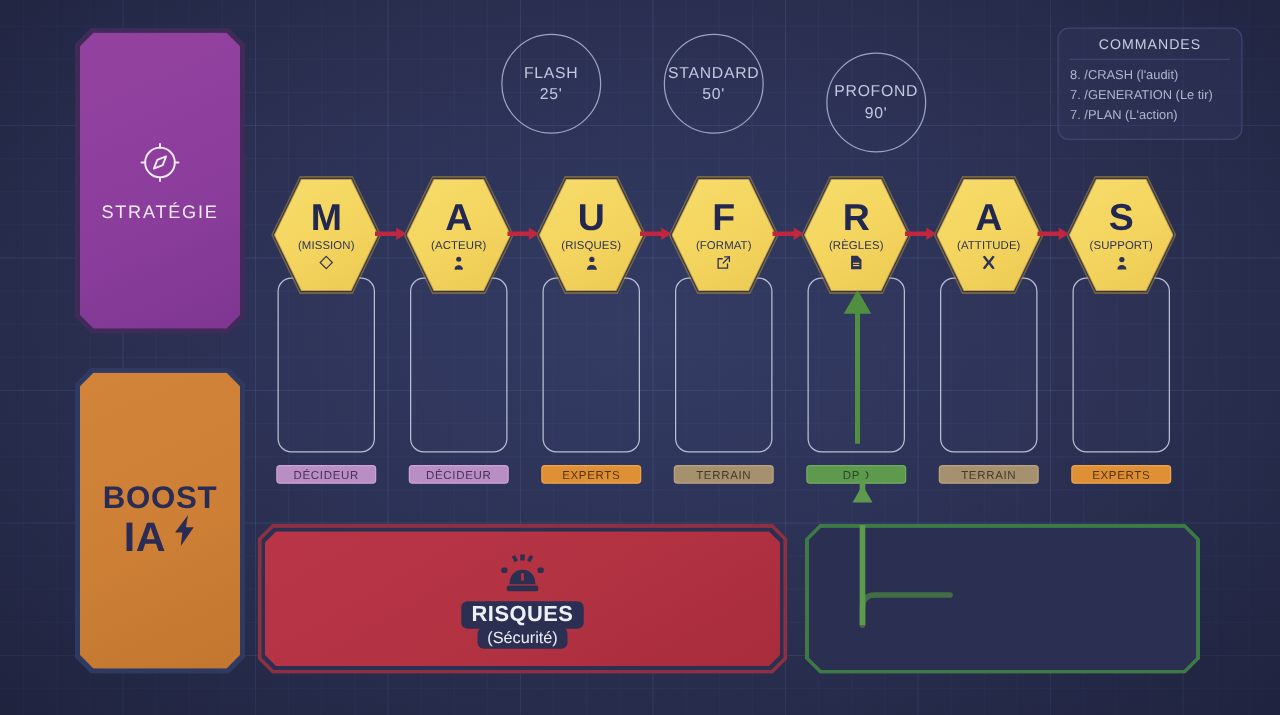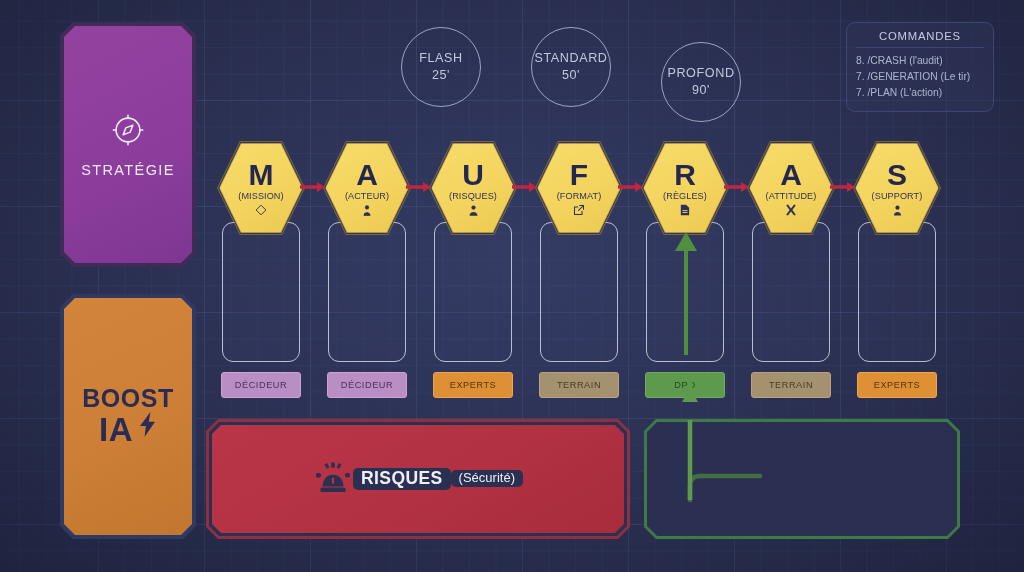--- a/index.html
+++ b/index.html
@@ -111,35 +111,35 @@
     position:absolute; width:26px; height:12px; z-index:4;
   }
 
   
   .col-card{
     position:absolute; width:78px; height:140px;
     border:1.4px solid #b9bed4; border-radius:11px;
     background:rgba(60,68,108,.15);
   }
   .col-tag{
-    position:absolute; width:80px; height:26px; border-radius:3px;
+    position:absolute; width:80px; height:15px; border-radius:3px;
     display:flex; align-items:center; justify-content:center;
     font-size:9.2px; letter-spacing:.55px; font-weight:400;
   }
   .tag-decideur{ background:#b98ec4; color:#4a3057; border:1px solid #caa3d3; }
   .tag-experts { background:#df9035; color:#53320c; border:1px solid #eaa550; }
   .tag-terrain { background:#a6916f; color:#453a28; border:1px solid #b7a283; }
   .tag-dpo     { background:#5d9a4e; color:#2b4622; border:1px solid #70ab61; }
 
   
   .bframe{ position:absolute; }
   .bframe .edge{ position:absolute; inset:0; --c:12px; }
   .bframe .mid { position:absolute; inset:3px; --c:10px; background:#2b3052; }
   .bframe .body{ position:absolute; inset:6px; --c:9px;
-                 display:flex; align-items:center; justify-content:center; }
+                 display:flex; flex-direction:column; align-items:center; justify-content:center; }
   #risques-frame{ left:206px; top:419px; width:424px; height:120px; }
   #risques-frame .edge{ background:#8c3042; }
   #risques-frame .body{ background:linear-gradient(150deg,#b93547 0%,#b23242 55%,#a72c3c 100%); }
   #gardefous-frame{ left:644px; top:419px; width:316px; height:120px; }
   #gardefous-frame .edge{ background:#3c7a46; }
   #gardefous-frame .body{ background:linear-gradient(150deg,#5e9c53 0%,#58954e 55%,#4f8a46 100%); }
 
   .panel-icon{ height:40px; margin-bottom:2px; display:flex; align-items:center; justify-content:center; }
   .badge-title{
     font-size:17.5px; font-weight:700; letter-spacing:.4px;

